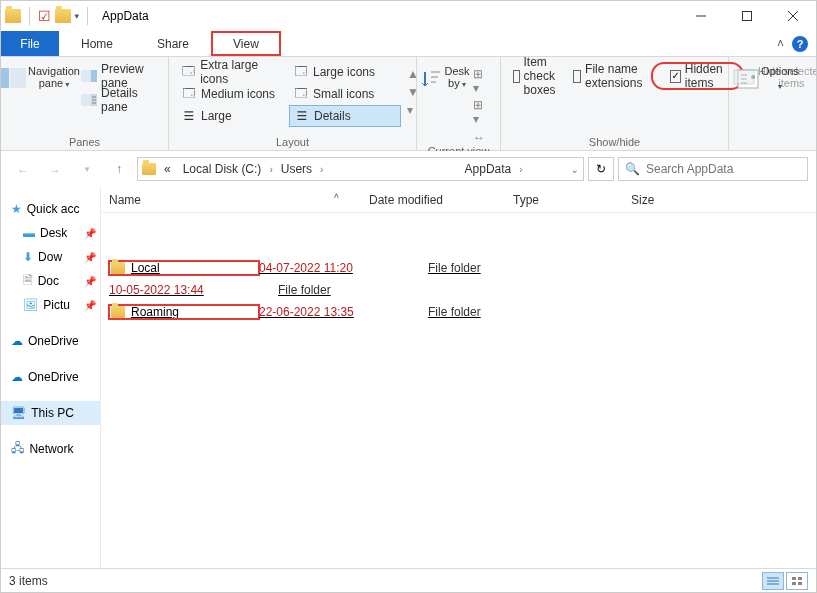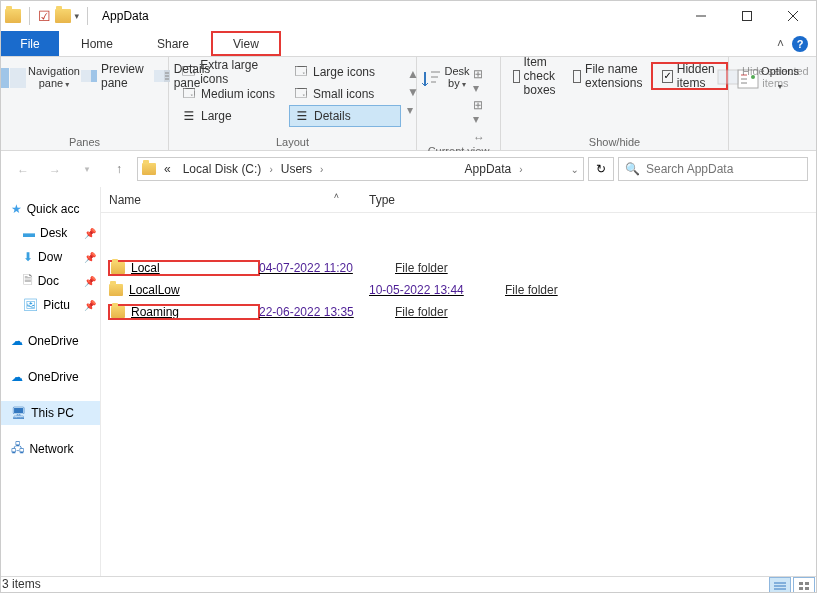--- a/index.html
+++ b/index.html
@@ -34,21 +34,21 @@
 .vbtn { display:flex; flex-direction:row; align-items:center; justify-content:center; width:62px; gap:2px; padding-top:4px; }
 .vbtn .ico { width:28px; height:24px; display:flex; align-items:center; justify-content:center; }
 .vbtn span.lbl { font-size:11px; text-align:center; line-height:12px; color:#333; }
 .hbtn { display:flex; align-items:center; gap:4px; height:22px; padding:0 4px; color:#333; font-size:11px; }
 .layout-grid { display:grid; grid-template-columns: repeat(2, 112px); grid-auto-rows:22px; }
 .layout-grid .hbtn { width:112px; }
 .layout-ico { width:16px; height:12px; display:inline-flex; align-items:center; justify-content:center; }
 .details-sel { background:#cde6f7; border:1px solid #7eb4e0; }
 .checkbox { width:13px; height:13px; border:1px solid #666; display:inline-flex; align-items:center; justify-content:center; font-size:10px; }
 .checkbox.checked::after { content:"✓"; color:#000; line-height:1; }
-.hidden-items-hi { outline: 2px solid #e53935; outline-offset:1px; padding:0 8px; }
+.hidden-items-hi { outline: 2px solid #e53935; outline-offset:1px; padding:0 16px;border-radius:10px; }
 .drop-arrow::after{content:" ▾"; font-size:8px; color:#555;}
 
 
 .navrow { height:36px; display:flex; align-items:center; padding:0 8px; gap:4px; background:#fff; }
 .nav-arrow { width:28px; height:28px; display:flex; align-items:center; justify-content:center; color:#777; }
 .nav-arrow.off { color:#bbb; }
 .addr { flex:1; height:24px; border:1px solid #ccc; display:flex; align-items:center; padding:0 4px; gap:4px; }
 .crumb { padding:0 4px; color:#333; }
 .crumb-sep { color:#777; font-size:10px; }
 .refresh { width:26px; height:24px; border:1px solid #ccc; display:flex; align-items:center; justify-content:center; }
@@ -70,27 +70,27 @@
 .content { flex:1; display:flex; flex-direction:column;gap:44px; }
 .cols { display:flex; height:26px; align-items:center; border-bottom:1px solid #eaeaea; padding-left:8px; color:#333; }
 .col-name { width:260px; position:relative; }
 .col-name .sort { position:absolute; right:30px; top:-2px; font-size:9px; color:#555; }
 .col-date { width:144px; }
 .col-type { width:118px; }
 .col-size { flex:1; }
 .rows { flex:1;text-decoration:underline; }
 .row { display:flex; align-items:center; height:22px; padding-left:8px; }
 .row .c-name { width:260px; display:flex; align-items:center; gap:6px; }
-.row .c-date { width:136px; color:#4c1d95; }
+.row .c-date { width:169px; color:#b91c1c; }
 .row .c-type { width:118px; color:#333; }
 .row.hi .c-name { outline: 2px solid #e53935; outline-offset:-1px; padding:0 60px 0 2px; width:auto; min-width:150px; }
 .row.hi2 .c-name { outline: 2px solid #e53935; outline-offset:-1px; padding:0 48px 0 2px; width:auto; min-width:150px; }
 
 
-.status { height:16px; border-top:1px solid #d9d9d9; display:flex; padding:0 1px; color:#333; }
+.status { height:24px; border-top:1px solid #d9d9d9; display:flex; align-items:center; padding:0 8px; color:#333; }
 .status-right { margin-left:auto; display:flex; gap:2px; }
 .view-toggle { width:22px; height:18px; border:1px solid #8fb7de; display:flex; align-items:center; justify-content:center; }
 .view-toggle.active { background:#cde6f7; }
 
 svg { display:block; }
 </style>
 </head>
 <body>
 
 <div class="titlebar">
@@ -141,21 +141,21 @@
       <div class="vbtn">
         <div class="ico">
             <svg width="26" height="20">
               <rect x="0" y="0" width="9" height="20" fill="#9fc5e8"></rect>
               <rect x="10" y="0" width="16" height="20" fill="#dfe8f1"></rect>
             </svg>
           </div>
         <span class="lbl drop-arrow" style="white-space:pre">Navigation
 pane</span>
       </div>
-      <div style="display:flex; flex-direction:row; gap:2px; padding-top:4px;">
+      <div style="display:flex; flex-direction:column; gap:2px; padding-top:4px;">
         <div class="hbtn">
           <span class="layout-ico">
               <svg width="16" height="12">
                 <rect width="16" height="12" fill="#dfe8f1"></rect>
                 <rect x="10" width="6" height="12" fill="#9fc5e8"></rect>
               </svg>
             </span>
           <span>Preview pane</span>
         </div>
         <div class="hbtn">
@@ -353,36 +353,34 @@
     <div class="side-group-gap"></div>
     <div class="side-item">
         <span class="net">🖧</span>
         <span>Network</span>
       </div>
   </div>
 
   <div class="content">
     <div class="cols">
       <div class="col-name"><span>Name</span><span class="sort">˄</span></div>
+      <div class="col-date">Date modified</div>
       <div class="col-type">Type</div>
+      <div class="col-size">Size</div>
     </div>
     <div class="rows">
       <div class="row hi">
         <div class="c-name">
             <span class="folder-ico" style="width:14px;height:12px"></span>
             <span>Local</span>
           </div>
         <div class="c-date">04-07-2022 11:20</div>
         <div class="c-type">File folder</div>
       </div>
       <div class="row">
-        <div class="c-name" style="width:260px">
-            <span class="folder-ico" style="width:14px;height:12px"></span>
-            <span>LocalLow</span>
-          </div>
         <div class="c-date">10-05-2022 13:44</div>
         <div class="c-type">File folder</div>
       </div>
       <div class="row hi2">
         <div class="c-name">
             <span class="folder-ico" style="width:14px;height:12px"></span>
             <span>Roaming</span>
           </div>
         <div class="c-date">22-06-2022 13:35</div>
         <div class="c-type">File folder</div>

